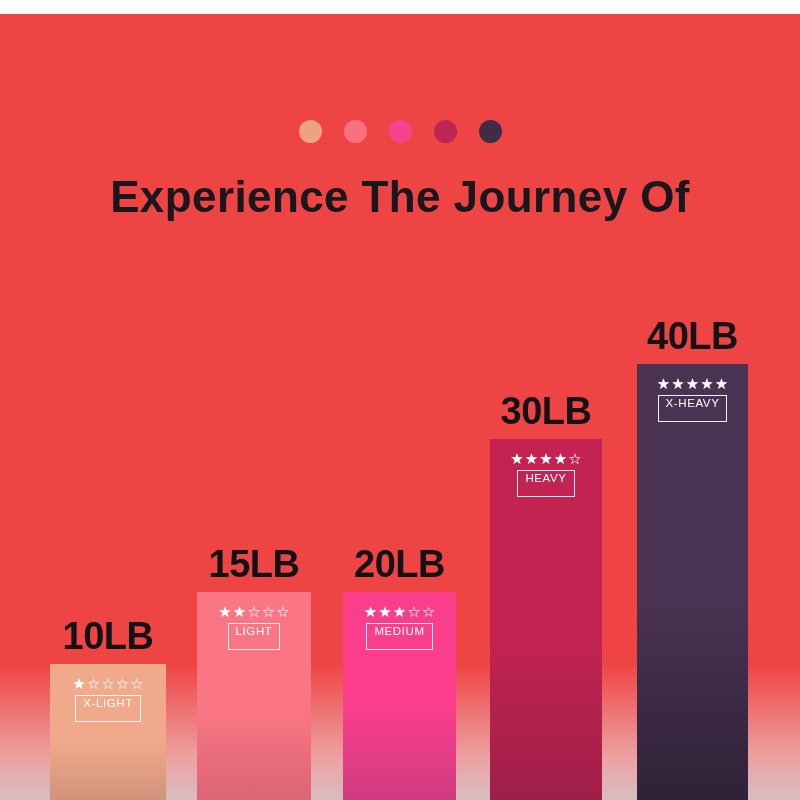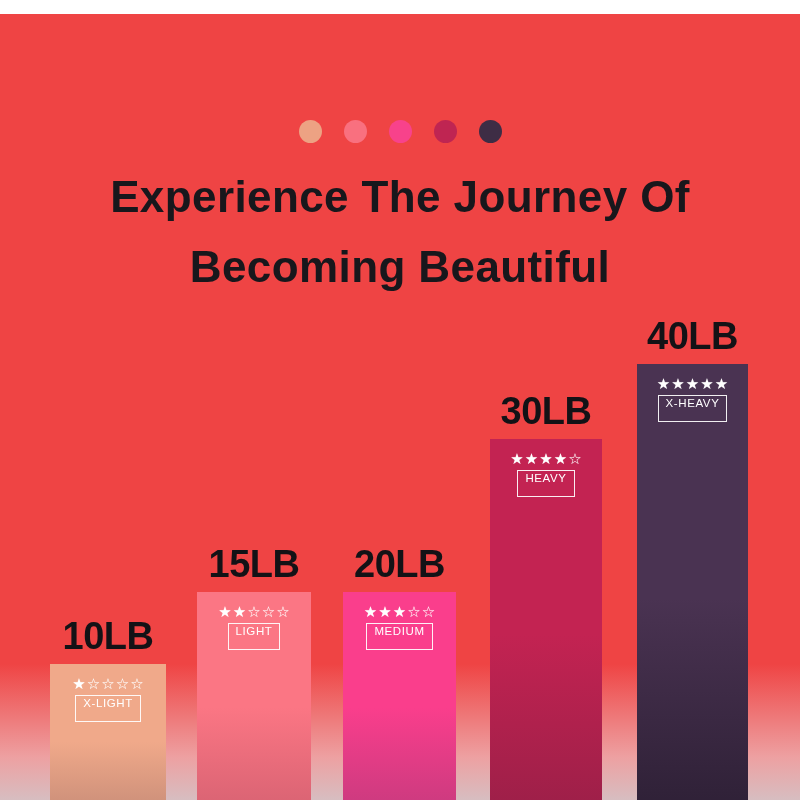--- a/index.html
+++ b/index.html
@@ -145,21 +145,20 @@
   <div id="dot-row">
       <div class="dot" style="background: rgb(237, 162, 131);"></div>
       <div class="dot" style="background: rgb(249, 112, 127);"></div>
       <div class="dot" style="background: rgb(248, 66, 139);"></div>
       <div class="dot" style="background: rgb(191, 37, 82);"></div>
       <div class="dot" style="background: rgb(62, 45, 69);"></div>
     </div>
 
   <div id="title">
     <span class="title-line">Experience The Journey Of</span>
-    <span class="title-line">Becoming Beautiful</span>
   </div>
 
   <div id="chart">
       <div class="bar-group" style="left: 50px; width: 116px; height: 150px;">
         <div class="weight-label">10LB</div>
         <div class="bar">
           <div class="bar-inner" style="background: linear-gradient(rgb(240, 169, 138) 0%, rgb(240, 169, 138) 52%, rgb(201, 141, 120) 100%);"></div>
           <div class="bar-content">
             <div class="stars">
               <span class="star">★</span>

